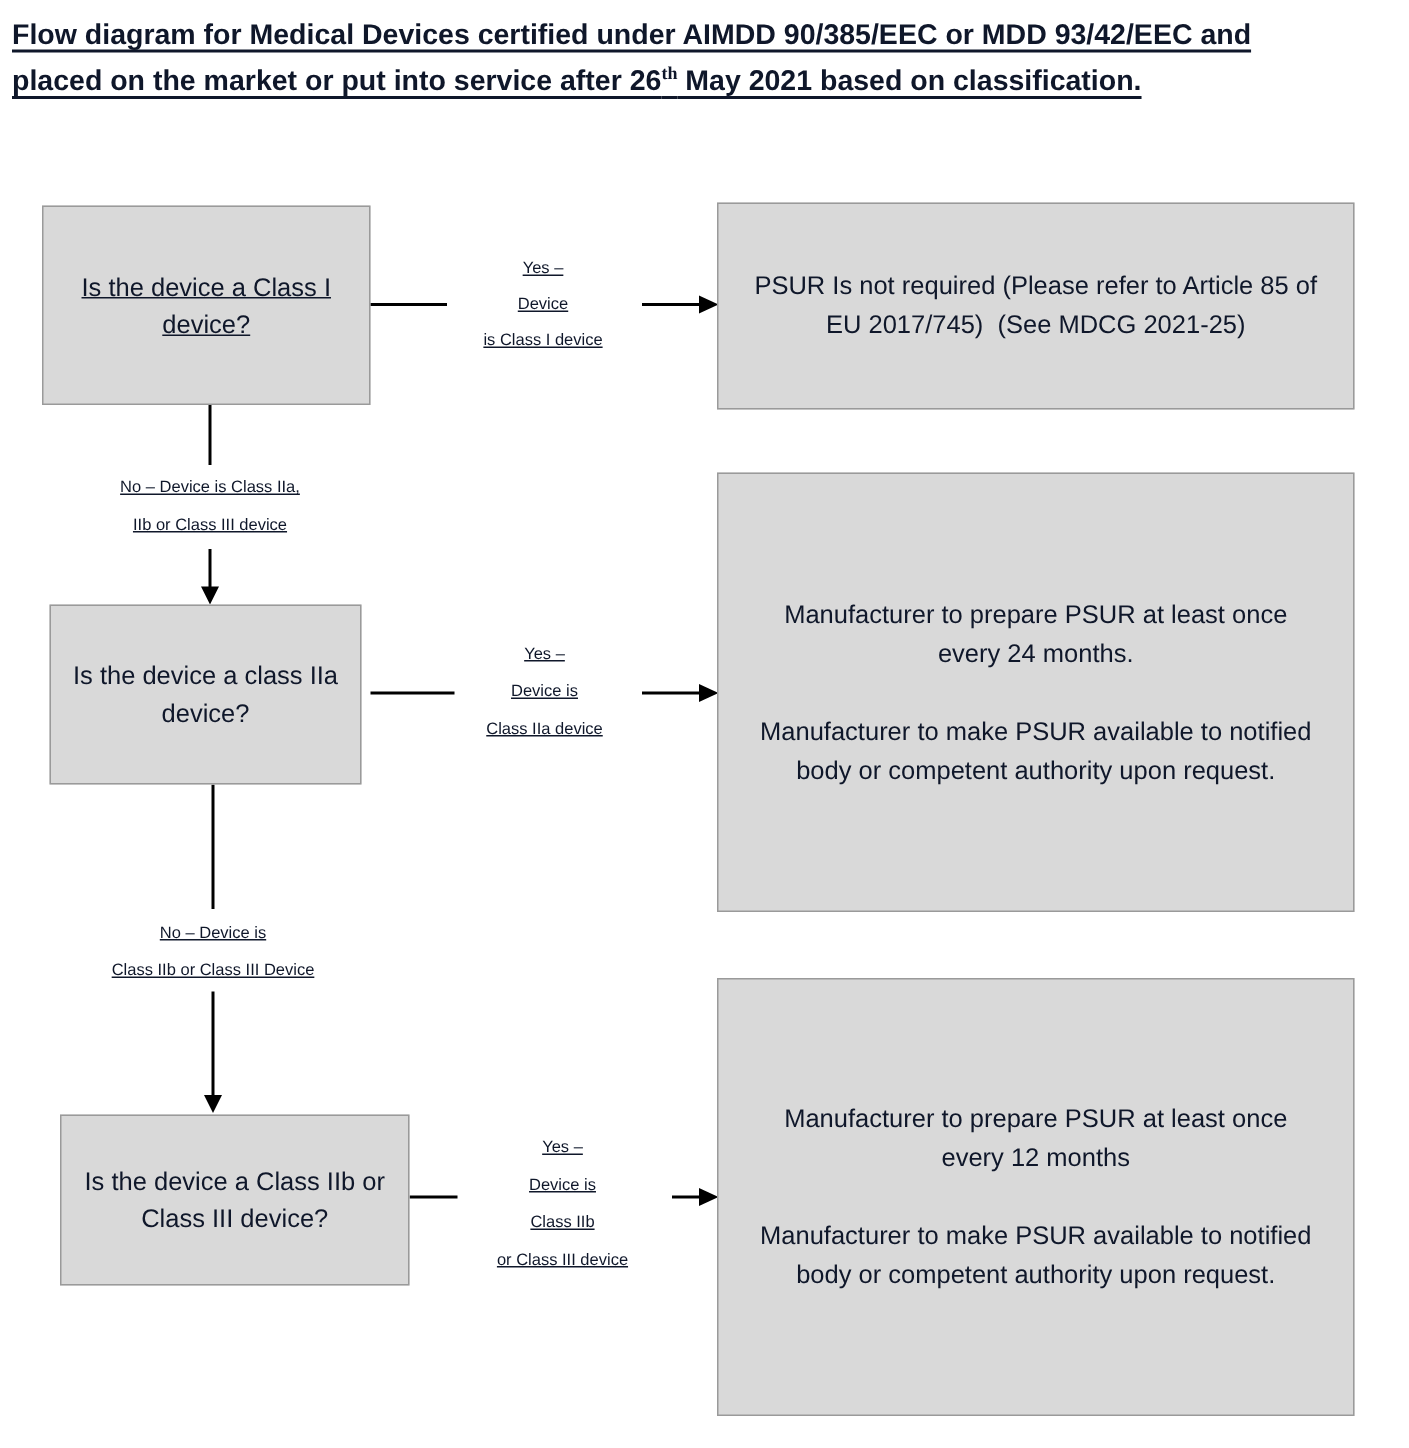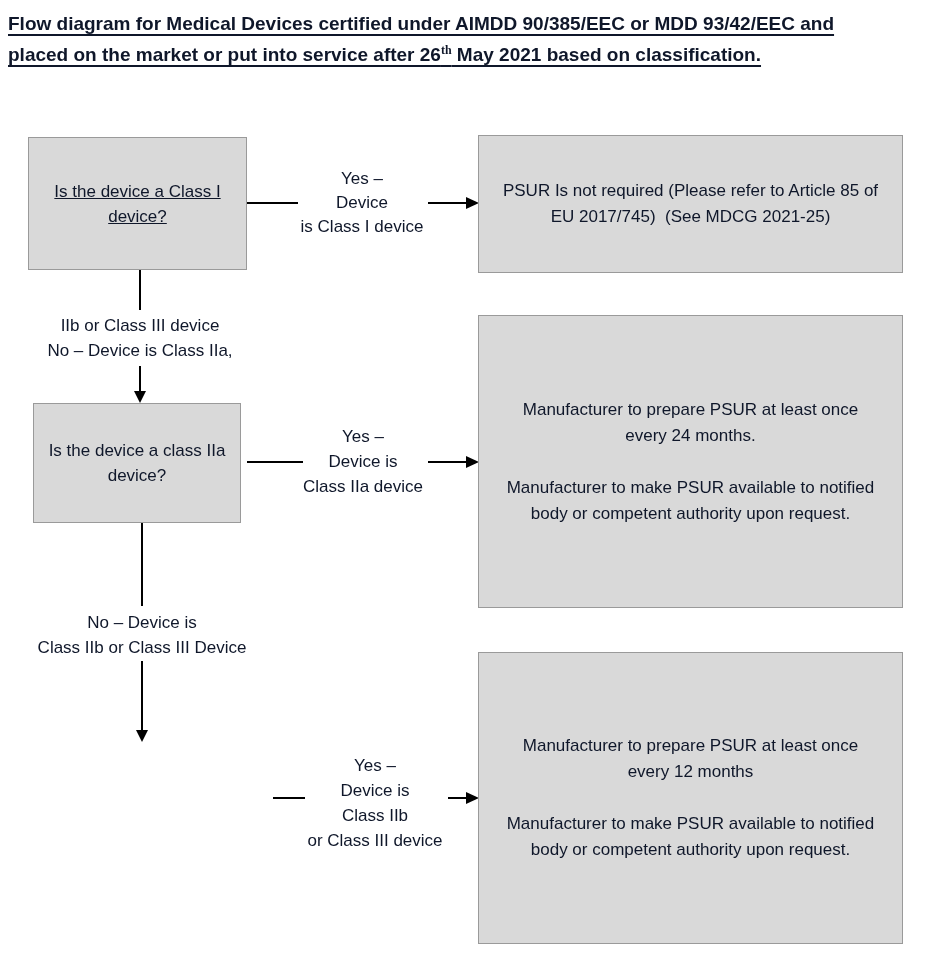--- a/index.html
+++ b/index.html
@@ -49,21 +49,22 @@
     justify-content:center;align-items:center;
     text-align:center;
     font-size:17px;line-height:25px;
   }
   .box .line, .elabel .line{white-space:pre-wrap;}
   .rbox{line-height:26px;}
   .rbox .para + .para{margin-top:26px;}
   .elabel{
     position:absolute;
     text-align:center;
-    font-size:17px;
+    font-size:11px;
+    text-decoration:underline;
   }
 </style>
 </head>
 <body>
 
 <div class="canvas">
 
   <div class="title">
     <div class="title-line">Flow diagram for Medical Devices certified under AIMDD 90/385/EEC or MDD 93/42/EEC and</div>
     <div class="title-line"><span>placed on the market or put into service after 26</span><sup>th</sup><span> May 2021 based on classification.</span></div>
@@ -95,20 +96,24 @@
   <div class="box" style="left:28px;top:137px;width:219px;height:133px;text-decoration:underline;">
     <div class="line">Is the device a Class I</div>
     <div class="line">device?</div>
   </div>
 
   <div class="box" style="left:33px;top:403px;width:208px;height:120px;">
     <div class="line">Is the device a class IIa</div>
     <div class="line">device?</div>
   </div>
 
+  <div class="box" style="left:40px;top:743px;width:233px;height:114px;">
+    <div class="line">Is the device a Class IIb or</div>
+    <div class="line">Class III device?</div>
+  </div>
 
   <div class="box rbox" style="left:478px;top:135px;width:425px;height:138px;">
     <div class="line">PSUR Is not required (Please refer to Article 85 of</div>
     <div class="line">EU 2017/745)  (See MDCG 2021-25)</div>
   </div>
 
   <div class="box rbox" style="left:478px;top:315px;width:425px;height:293px;">
     <div class="para">
       <div class="line">Manufacturer to prepare PSUR at least once</div>
       <div class="line">every 24 months.</div>
@@ -130,22 +135,22 @@
     </div>
   </div>
 
   <div class="elabel" style="left:287px;top:167px;width:150px;line-height:24px;">
     <div class="line">Yes –</div>
     <div class="line">Device</div>
     <div class="line">is Class I device</div>
   </div>
 
   <div class="elabel" style="left:30px;top:313px;width:220px;line-height:25px;">
+    <div class="line">No – Device is Class IIa,</div>
     <div class="line">IIb or Class III device</div>
-    <div class="line">No – Device is Class IIa,</div>
   </div>
 
   <div class="elabel" style="left:288px;top:424px;width:150px;line-height:25px;">
     <div class="line">Yes –</div>
     <div class="line">Device is</div>
     <div class="line">Class IIa device</div>
   </div>
 
   <div class="elabel" style="left:32px;top:610px;width:220px;line-height:25px;text-align:center;">
     <div class="line">No – Device is</div>

